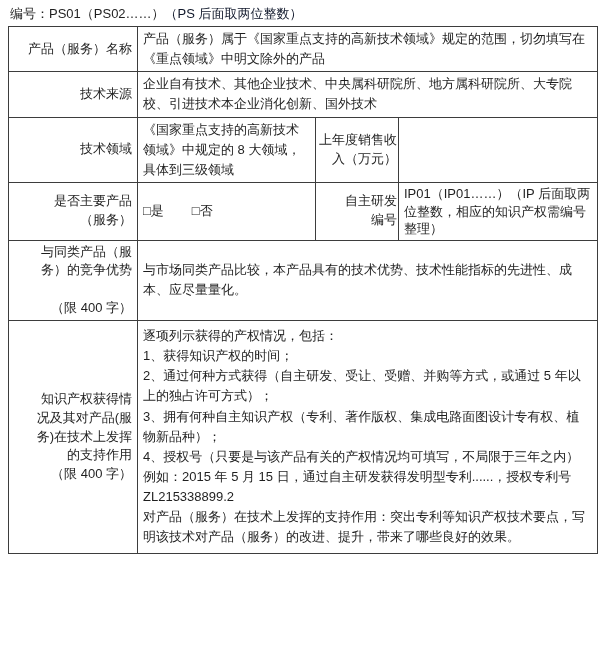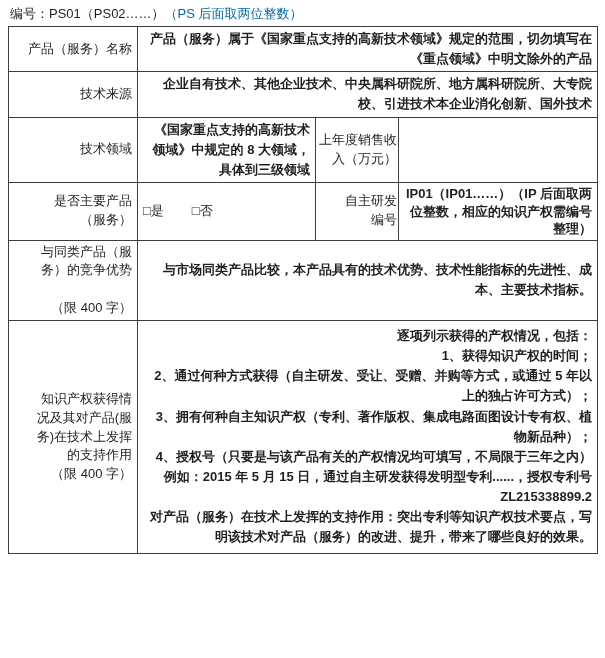--- a/index.html
+++ b/index.html
@@ -15,21 +15,21 @@
     position: relative;
     width: 605px;
     height: 658px;
   }
   .doc-header {
     padding: 5px 0 3px 10px;
     font-size: 13px;
     color: #1f1f1f;
     white-space: nowrap;
   }
-  .red { color: #0369a1; }
+  .red { color: #0f172a; }
   table.form {
     border-collapse: collapse;
     table-layout: fixed;
     margin-left: 8px;
     width: 589px;
   }
   table.form td {
     border: 1px solid #3d3d3d;
     font-size: 13px;
     color: #1f1f1f;
@@ -38,22 +38,21 @@
     overflow: hidden;
   }
   .lbl {
     text-align: right;
     white-space: pre-line;
     line-height: 1.45;
   }
   .content {
     white-space: pre-line;
     line-height: 1.55;
-    text-align: right;
-    font-weight: bold;
+    text-align: left;
   }
   .content.top { vertical-align: top; padding-top: 5px; }
   .small { font-size: 11.5px; line-height: 1.35; margin-left: 30px; }
   .checkline { text-align: left; }
   .checkbox { display: inline-block; cursor: pointer; }
   .checkbox + .checkbox { margin-left: 28px; }
 </style>
 </head>
 <body>
 
@@ -98,21 +97,21 @@
 编号</td>
       <td class="content red small">IP01（IP01……）（IP 后面取两位整数，相应的知识产权需编号整理）</td>
     </tr>
 
 
     <tr style="height:78px">
       <td class="lbl">与同类产品（服
 务）的竞争优势
 
 （限 400 字）</td>
-      <td class="content red" colspan="3">与市场同类产品比较，本产品具有的技术优势、技术性能指标的先进性、成本、主要技术指标。</td>
+      <td class="content red" colspan="3">与市场同类产品比较，本产品具有的技术优势、技术性能指标的先进性、成本、应尽量量化。</td>
     </tr>
 
     <tr style="height:233px">
       <td class="lbl">知识产权获得情
 况及其对产品(服
 务)在技术上发挥
 的支持作用
 （限 400 字）</td>
       <td class="content red top" colspan="3">逐项列示获得的产权情况，包括：
 1、获得知识产权的时间；

